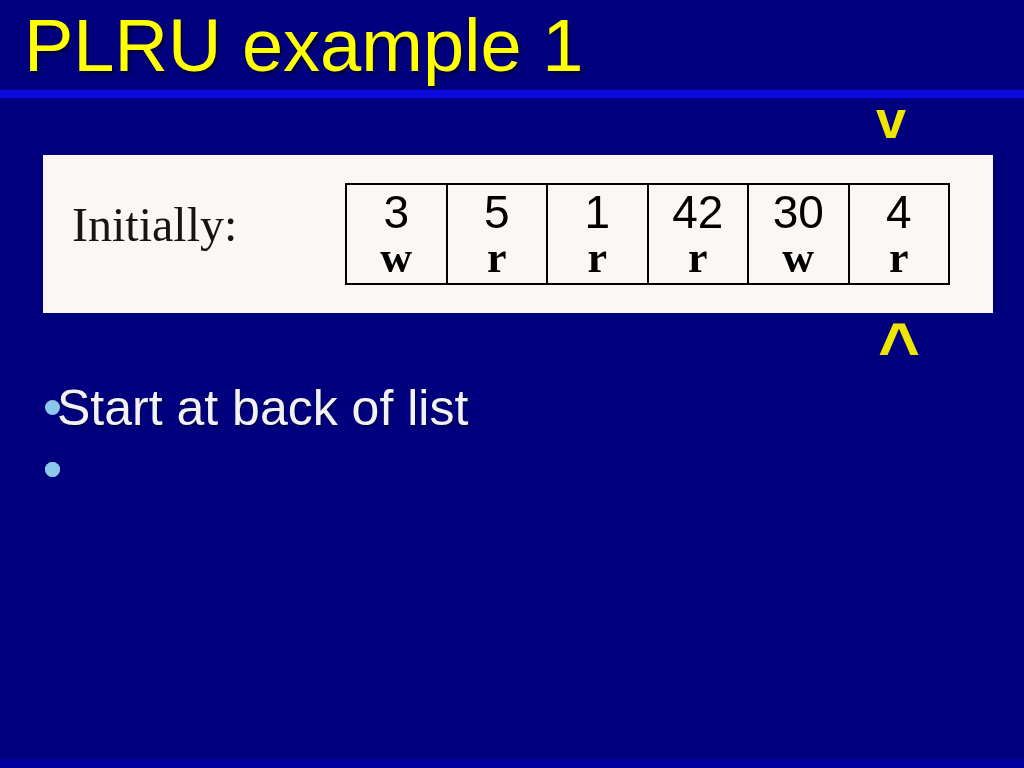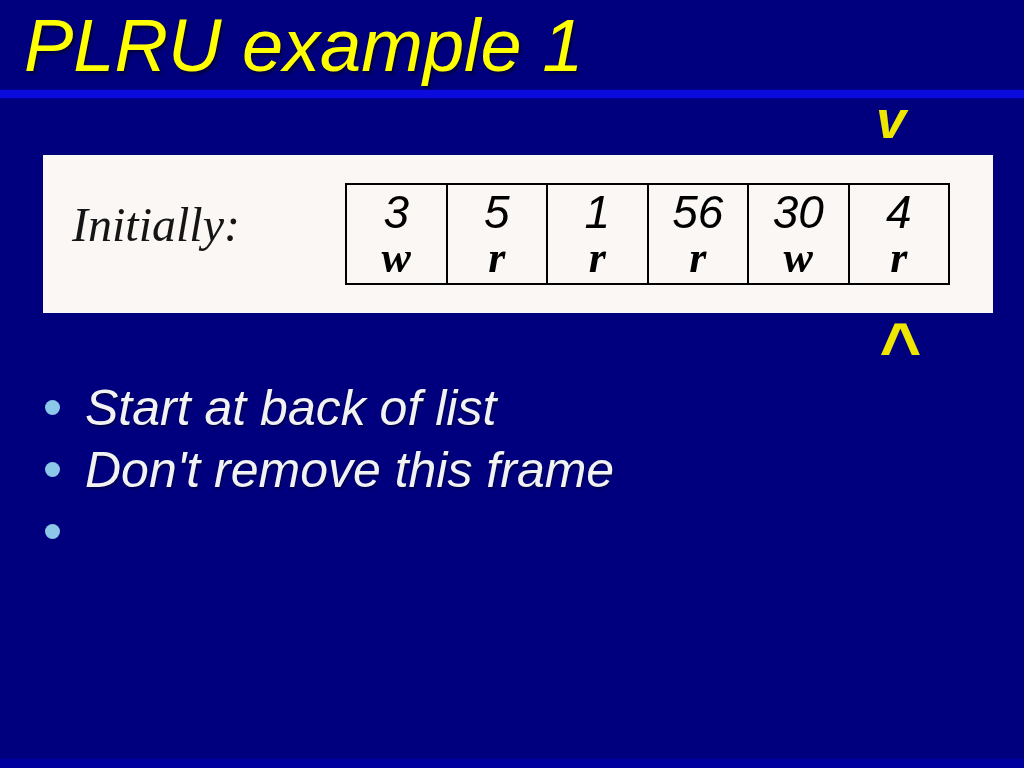--- a/index.html
+++ b/index.html
@@ -3,21 +3,20 @@
 <meta charset="utf-8">
 <style>
   html, body { margin: 0; padding: 0; background: #000; }
   .slide {
     position: relative;
     width: 1024px;
     height: 768px;
     background: #00007E;
     overflow: hidden;
     font-family: "Liberation Sans", sans-serif;
-    font-style: italic;
   }
   .title {
     position: absolute;
     left: 24px;
     top: 6px;
     font-size: 74px;
     line-height: 80px;
     color: #FFFF00;
     text-shadow: 2px 3px 3px rgba(0,0,20,0.55);
     white-space: nowrap;
@@ -104,21 +103,21 @@
     position: absolute;
     left: 0;
     top: 377px;
     width: 930px;
     margin: 0;
     padding: 0;
     list-style: none;
   }
   .bullets li {
     position: relative;
-    padding-left: 85px;
+    padding-left: 57px;
     font-size: 50px;
     line-height: 62px;
     color: #F2F2F2;
     text-shadow: 1px 2px 2px rgba(0,0,20,0.45);
   }
   .bullet-dot {
     position: absolute;
     left: 45px;
     top: 23px;
     width: 15px;
@@ -157,21 +156,21 @@
       </div>
       <div class="frame-cell">
         <div class="frame-page">5</div>
         <div class="frame-flag">r</div>
       </div>
       <div class="frame-cell">
         <div class="frame-page">1</div>
         <div class="frame-flag">r</div>
       </div>
       <div class="frame-cell">
-        <div class="frame-page">56</div>
+        <div class="frame-page">42</div>
         <div class="frame-flag">r</div>
       </div>
       <div class="frame-cell">
         <div class="frame-page">30</div>
         <div class="frame-flag">w</div>
       </div>
       <div class="frame-cell">
         <div class="frame-page">4</div>
         <div class="frame-flag">r</div>
       </div>
@@ -180,21 +179,20 @@
 
   <div class="pointer pointer-bottom">^</div>
 
   <ul class="bullets">
     <li>
       <span class="bullet-dot"></span>
       <span>Start at back of list</span>
     </li>
     <li>
       <span class="bullet-dot"></span>
-      <span>Don't remove this frame</span>
     </li>
     <li>
       <span class="bullet-dot"></span>
     </li>
   </ul>
 
   <div class="bottom-rule"></div>
 
 </div>
 

